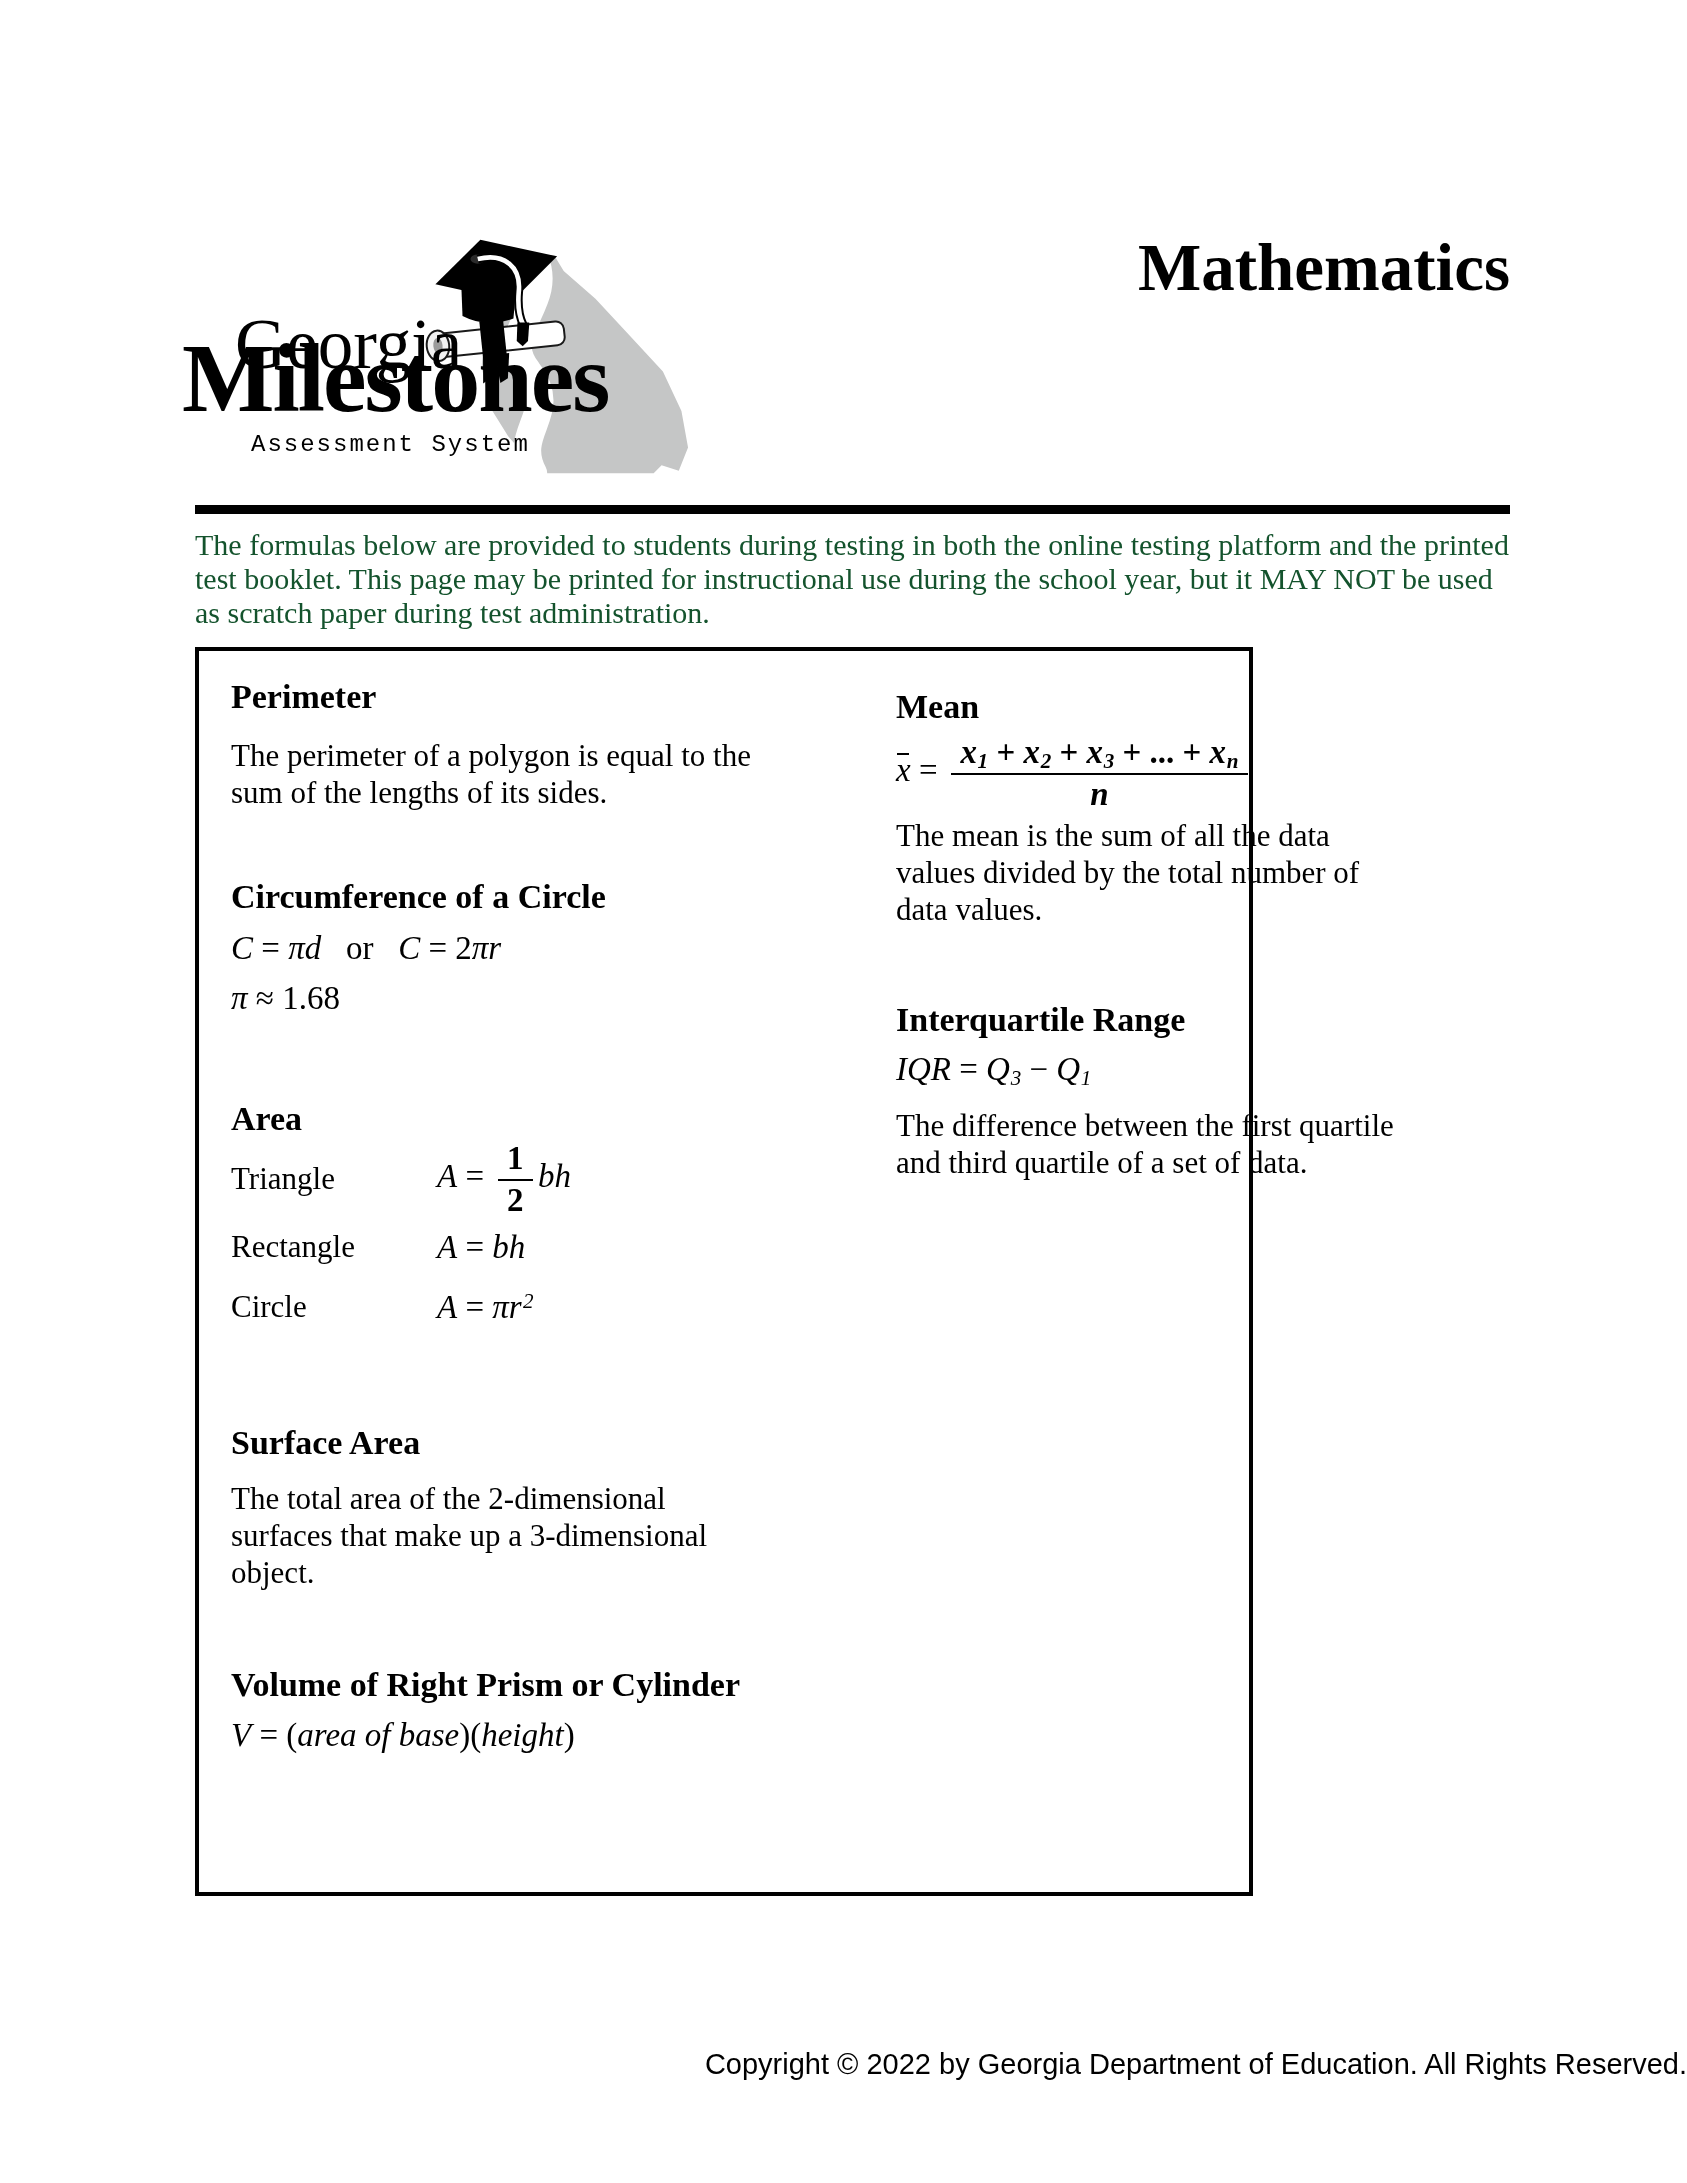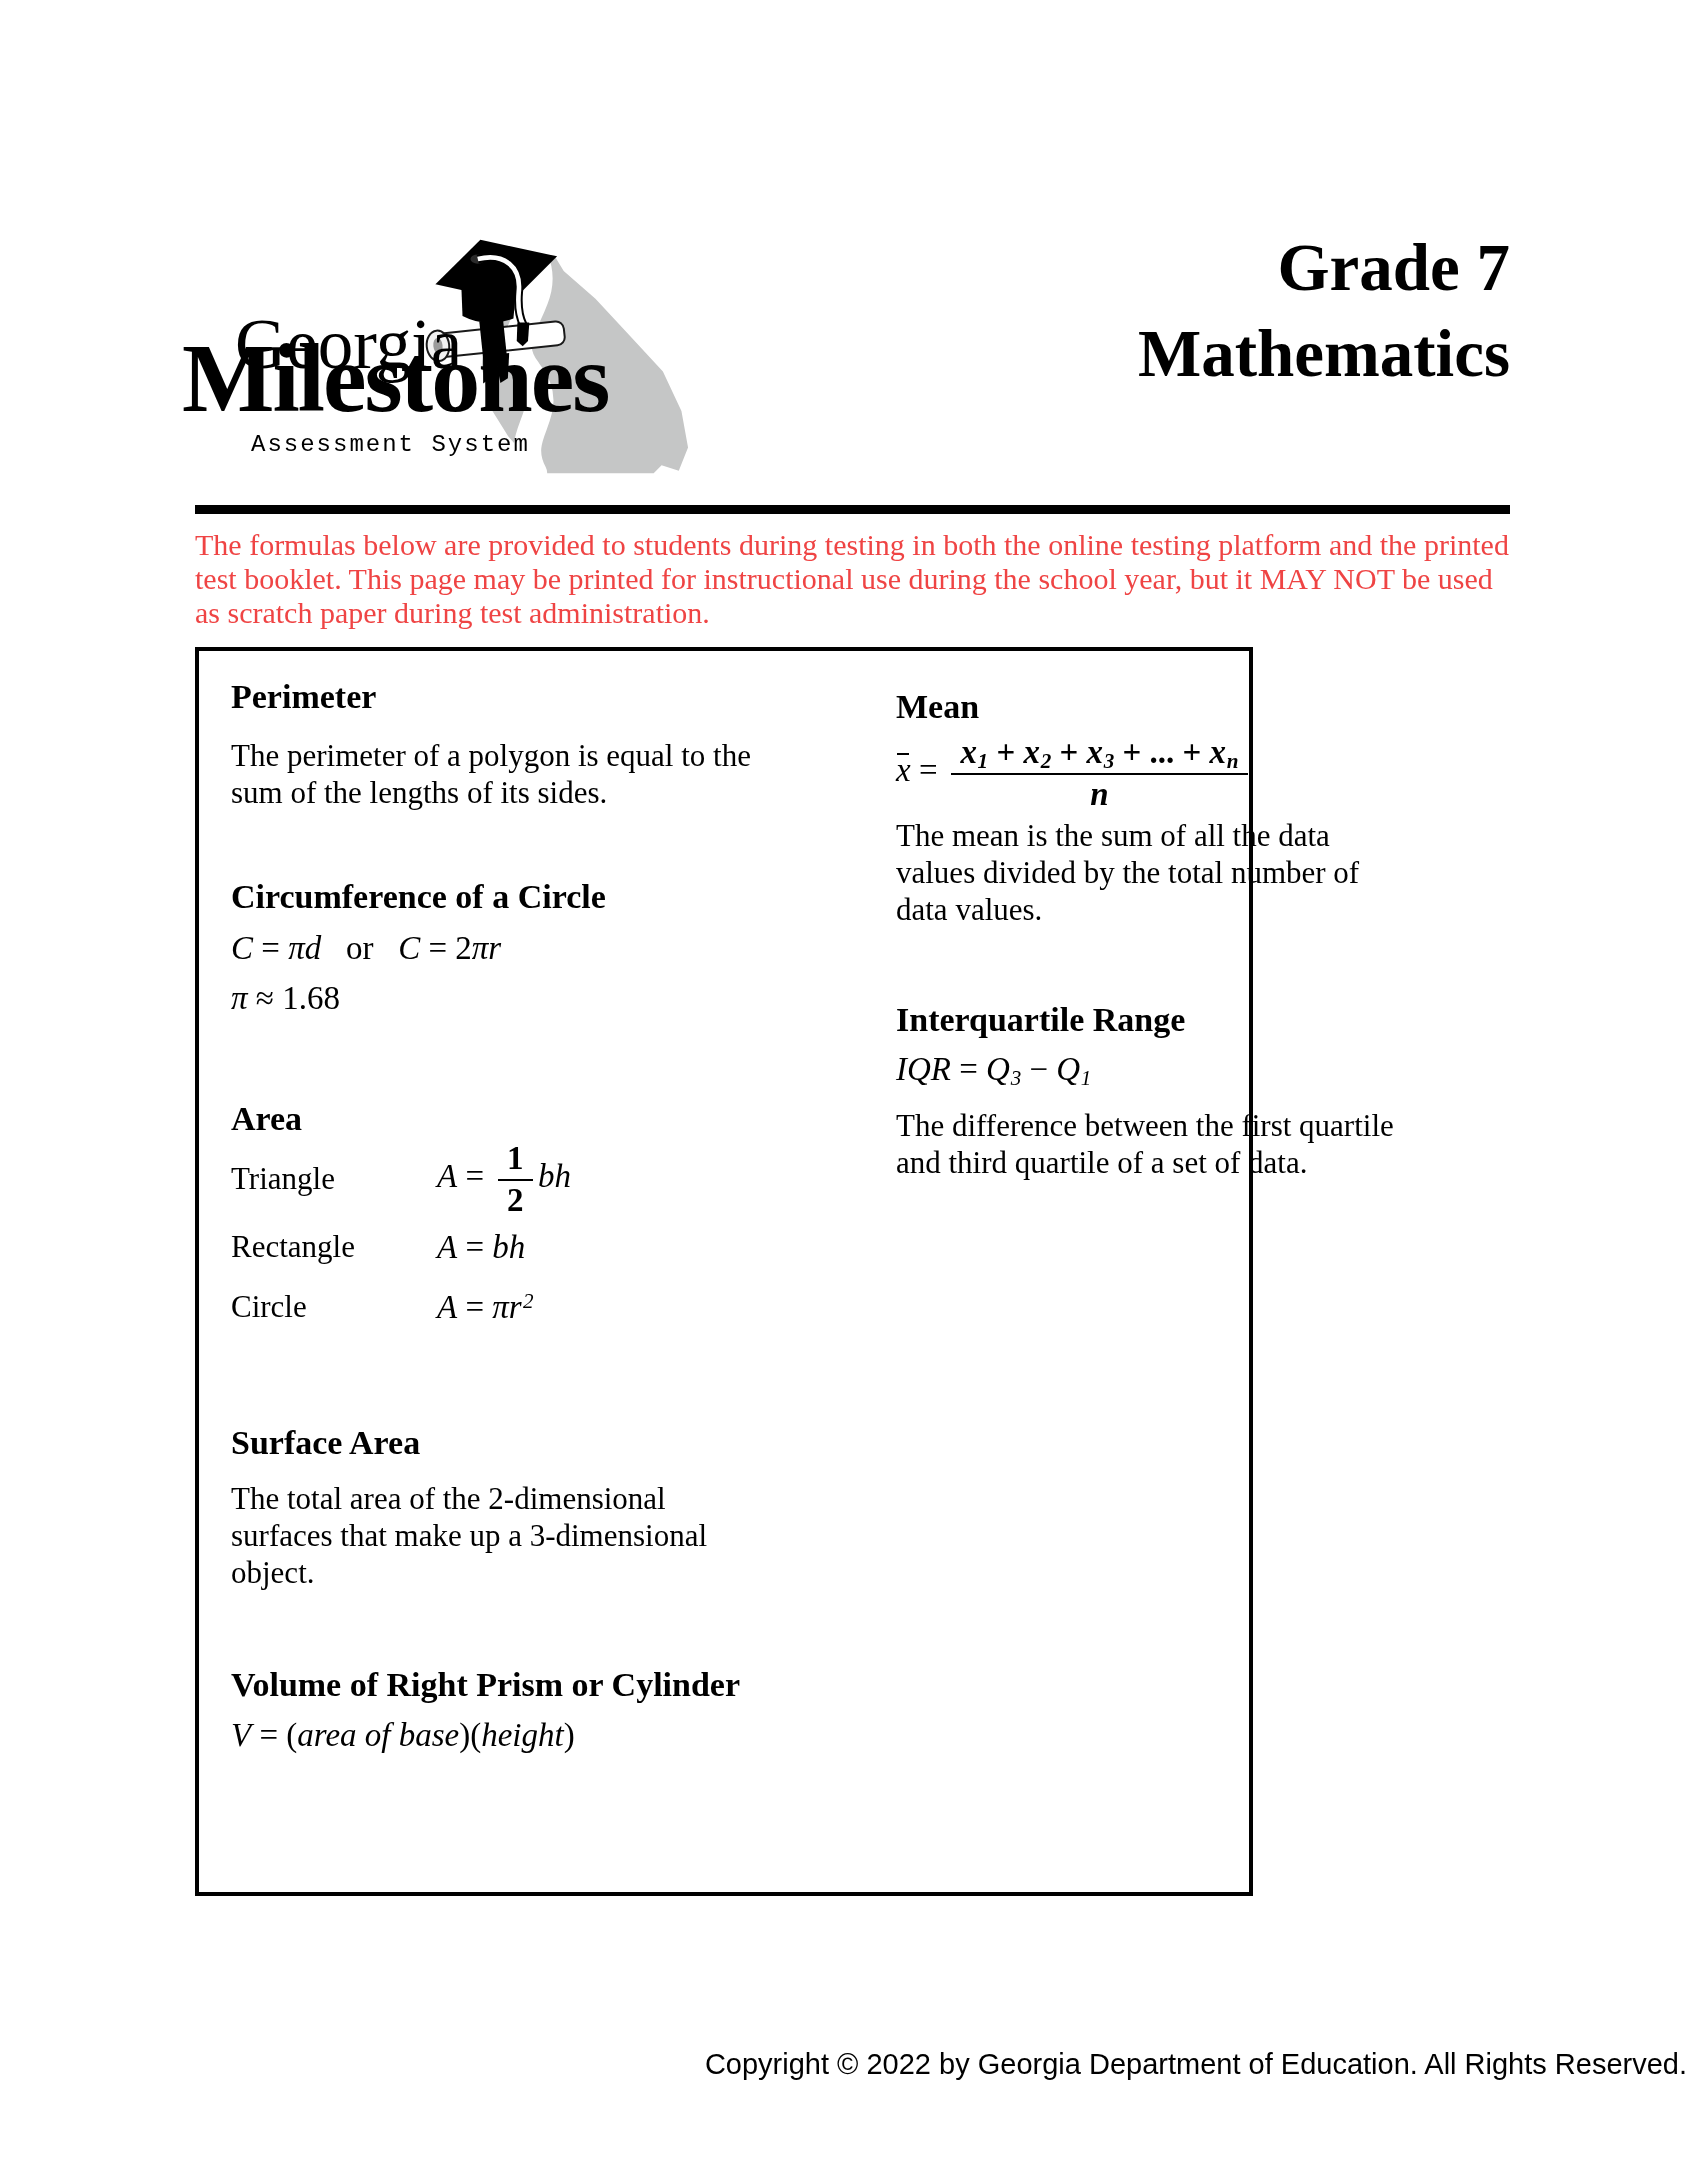--- a/index.html
+++ b/index.html
@@ -77,27 +77,26 @@
       <path d="M122,62 C162,52 188,74 184,112 C182,136 185,150 191,162" fill="none" stroke="#ffffff" stroke-width="7"></path>
       <polygon points="182,158 200,158 198,186 190,194 181,186" fill="#000000"></polygon>
     </g>
   </svg>
   <div class="logo-georgia">Georgia</div>
   <div class="logo-milestones">Milestones</div>
   <div class="logo-assessment">Assessment System</div>
 </div>
 
 <div class="doc-title">
-  <div>Grade 7</div>
   <div>Mathematics</div>
 </div>
 
 <div class="head-rule"></div>
 
-<div class="notice" style="color:#ef4444">The formulas below are provided to students during testing in both the online testing platform and the printed test booklet. This page may be printed for instructional use during the school year, but it MAY NOT be used as scratch paper during test administration.</div>
+<div class="notice" style="color:#14532d">The formulas below are provided to students during testing in both the online testing platform and the printed test booklet. This page may be printed for instructional use during the school year, but it MAY NOT be used as scratch paper during test administration.</div>
 
 <div class="formula-box">
 
   <div class="col col-left">
     <div class="sec head" style="top:28.4px">Perimeter</div>
     <div class="sec body-text" style="top:87px">The perimeter of a polygon is equal to the
 sum of the lengths of its sides.</div>
 
     <div class="sec head" style="top:228px">Circumference of a Circle</div>
     <div class="sec formula" style="top:281px"><span class="mi">C</span><span class="mr"> = </span><span class="mi">πd</span><span class="mr">   or   </span><span class="mi">C</span><span class="mr"> = 2</span><span class="mi">πr</span></div>

